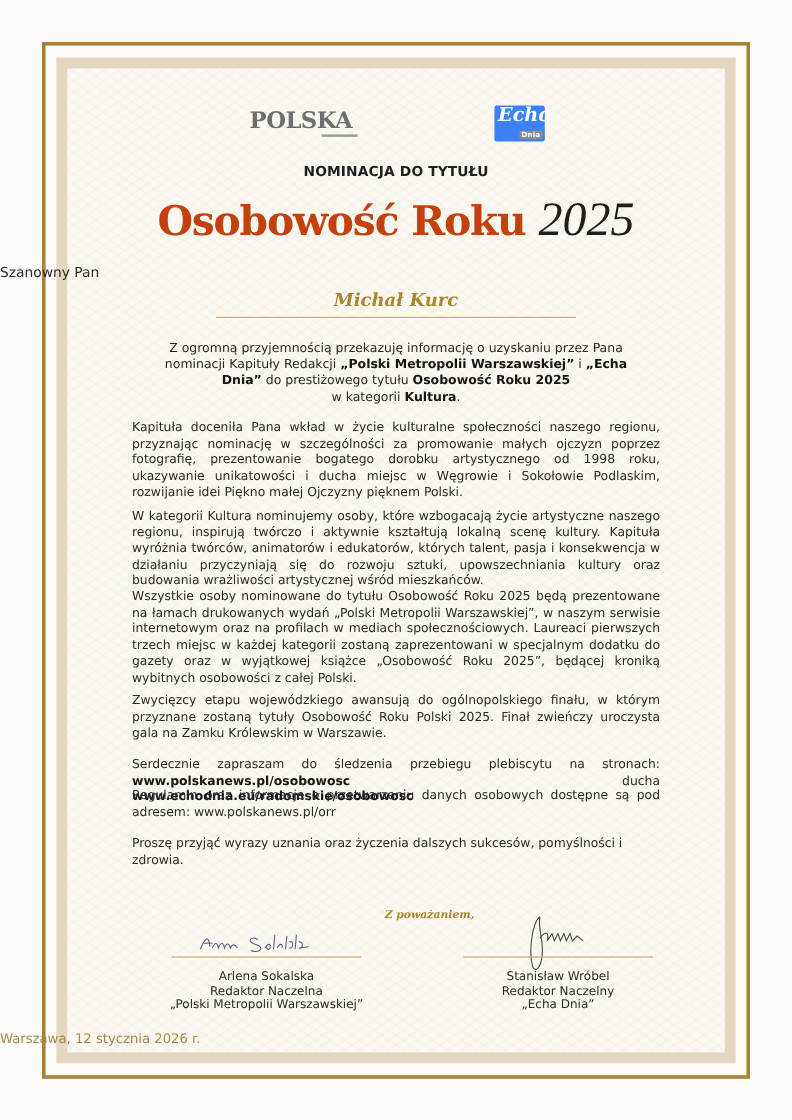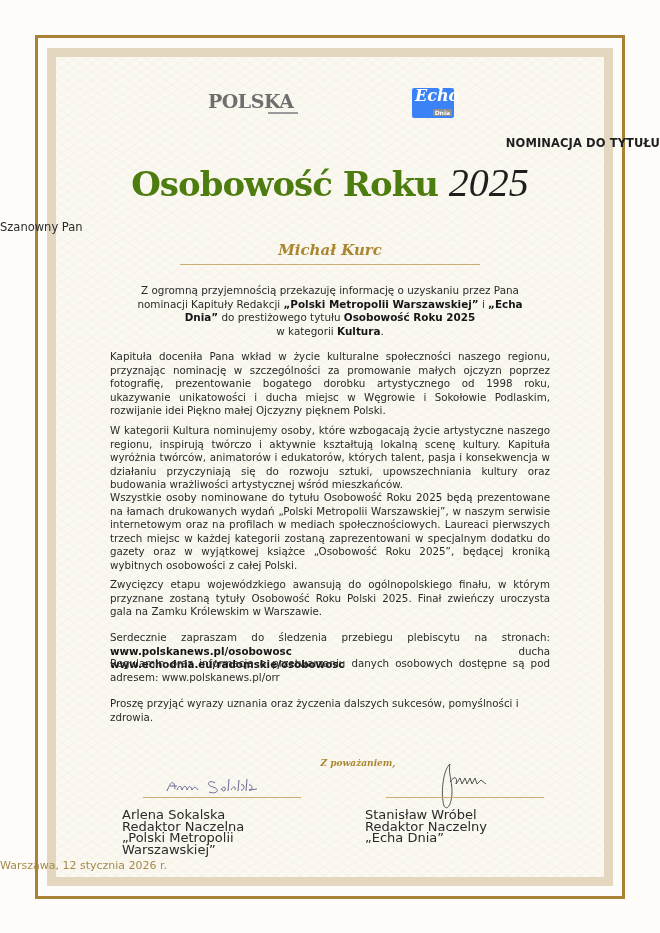--- a/index.html
+++ b/index.html
@@ -41,29 +41,29 @@
   .logo-echo-text {
     position: absolute; left: 3px; top: -2px;
     font-family: "DejaVu Serif", serif; font-style: italic; font-weight: bold;
     font-size: 16px; color: #fff;
   }
   .logo-echo-dnia {
     position: absolute; right: 2px; bottom: 2px;
     background: #8e8e8e; color: #fff; font-size: 6px; padding: 0 2px; font-weight: bold;
   }
   .heading-small {
-    position: absolute; top: 136px; left: 0; width: 660px; text-align: right;
+    position: absolute; top: 136px; left: 0; width: 660px; text-align: center;
     font-size: 11.5px; font-weight: bold; color: #1f1f1f; letter-spacing: 0.1px;
   }
   .title {
     position: absolute; top: 160px; left: 0; width: 660px; text-align: center;
     font-family: "DejaVu Serif", "Liberation Serif", serif;
     font-size: 34px; line-height: 46px;
   }
-  .title .gold { color: #4d7c0f; font-weight: bold; letter-spacing: -1px; text-align: right; }
+  .title .gold { color: #c2410c; font-weight: bold; letter-spacing: -1px; text-align: right; }
   .title .year { color: #1e1e1e; font-style: italic; font-family: "Liberation Serif", serif; font-size: 40px; }
   .salutation {
     position: absolute; top: 220px; left: 0; width: 660px; 
     font-size: 11.5px; color: #2a2a2a;
   }
   .name {
     position: absolute; top: 241px; left: 0; width: 660px; text-align: center;
     font-family: "DejaVu Serif", "Liberation Serif", serif;
     font-style: italic; font-weight: bold; font-size: 15px; color: #a9862f;
   }
@@ -92,22 +92,22 @@
     font-family: "DejaVu Serif", serif; font-style: italic; font-weight: bold;
     font-size: 9px; color: #a9862f; margin-left: 28px;
   }
   .sig-line { position: absolute; height: 1px; background: #c9ad72; top: 797px; }
   .sig-line.left { left: 143px; width: 158px; }
   .sig-line.right { left: 386px; width: 158px; }
   .sig { position: absolute; }
   .sig.left { left: 165px; top: 775px; }
   .sig.right { left: 436px; top: 762px; }
   .signer {
-    position: absolute; top: 809px; width: 200px; 
-    font-size: 13px; line-height: 11.5px; color: #2a2a2a;
+    position: absolute; top: 809px; width: 200px; text-align: center;
+    font-size: 10px; line-height: 11.5px; color: #2a2a2a;
   }
   .signer.left { left: 122px; }
   .signer.right { left: 365px; }
   .date {
     position: absolute; top: 859px; left: 0; width: 632px; text-align: left;
     font-size: 11px; color: #a58a4c;
   }
 </style>
 </head>
 <body>

